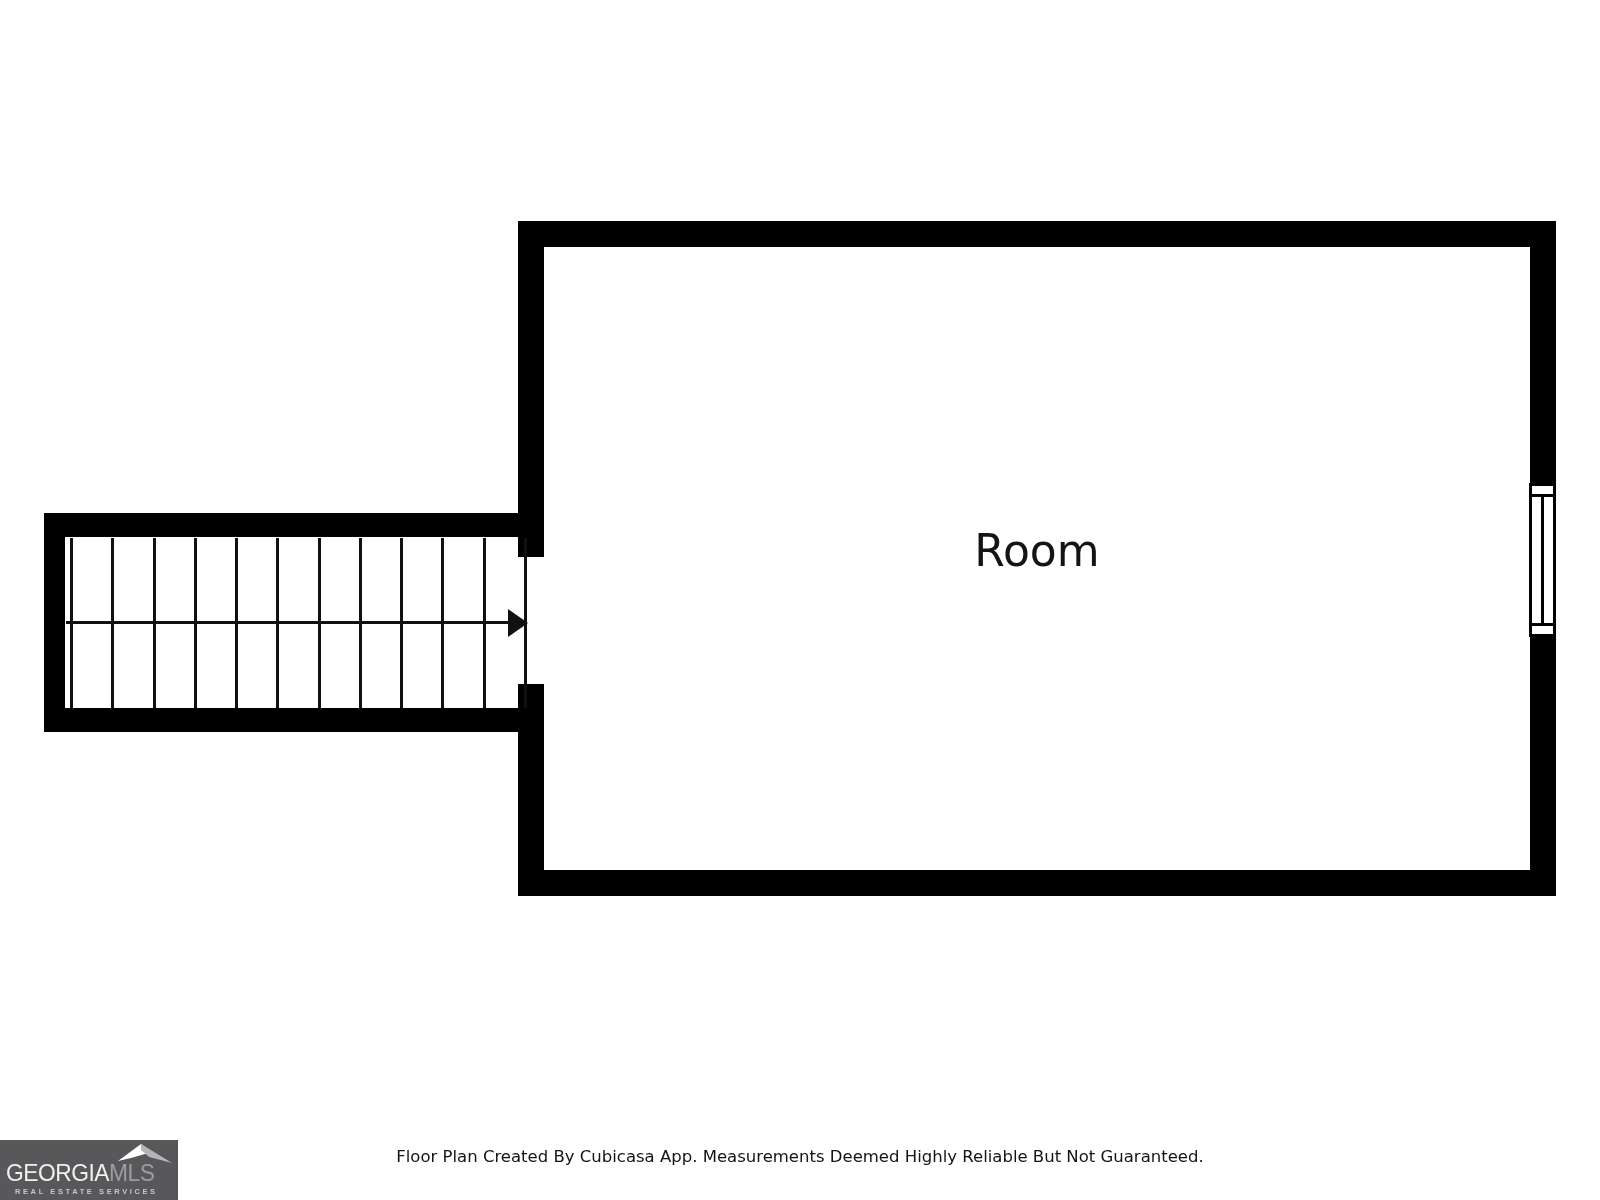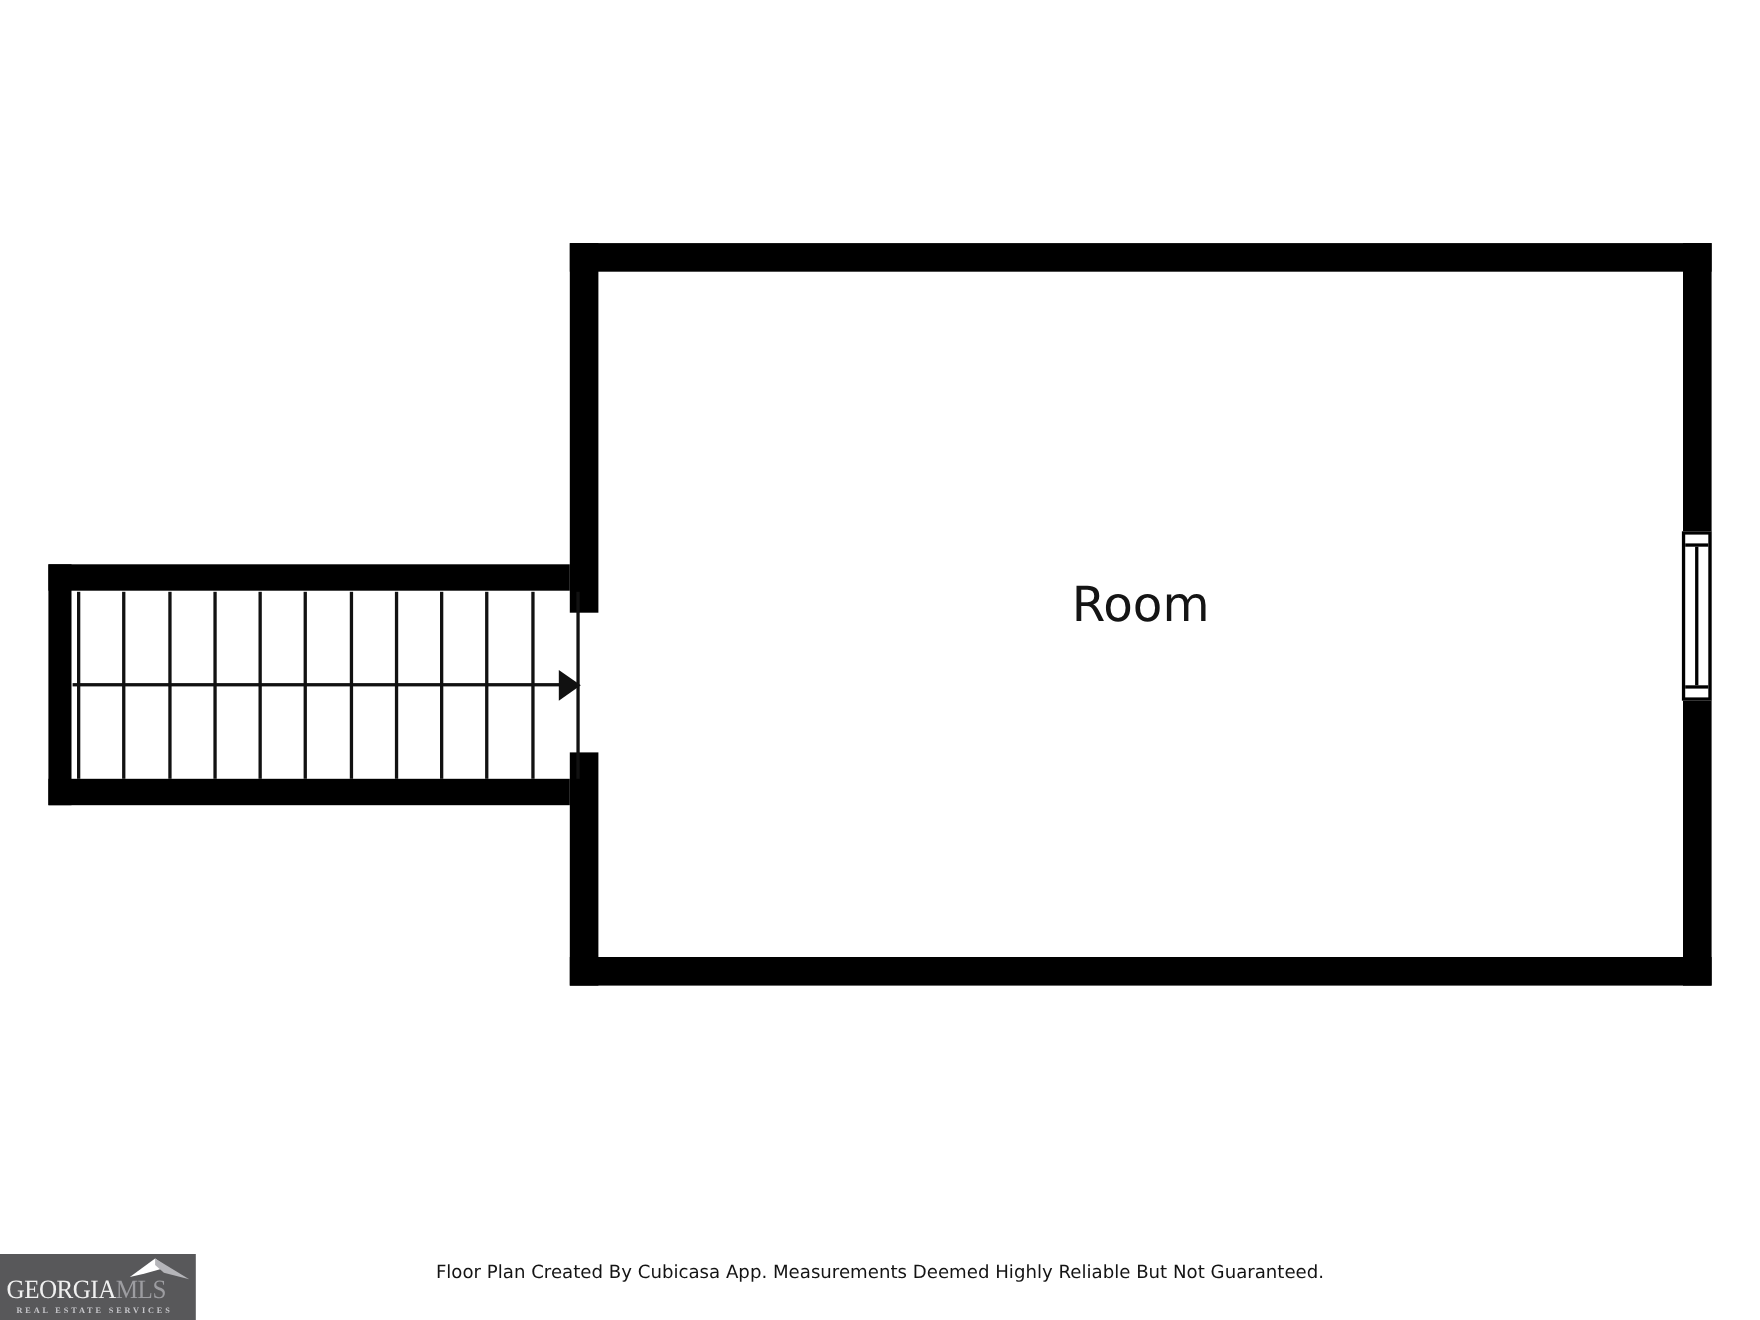--- a/index.html
+++ b/index.html
@@ -94,21 +94,21 @@
     font-size: 16.5px;
     color: #141414;
     white-space: nowrap;
   }
   
   .logo {
     position: absolute;
     left: 0; top: 1140px;
     width: 178px; height: 60px;
     background: var(--logo-bg, #58585a);
-    font-family: Liberation Serif, serif;
+    font-family: Liberation Sans, sans-serif;
     overflow: hidden;
   }
   .logo-roof {
     position: absolute;
     left: 110px; top: 2px;
     width: 62px; height: 23px;
   }
   .logo-text {
     position: absolute;
     left: 6px; top: 21px;

